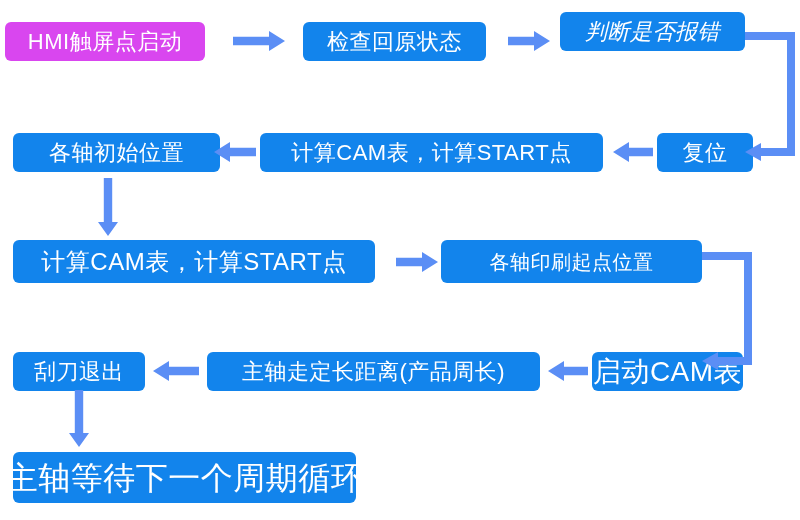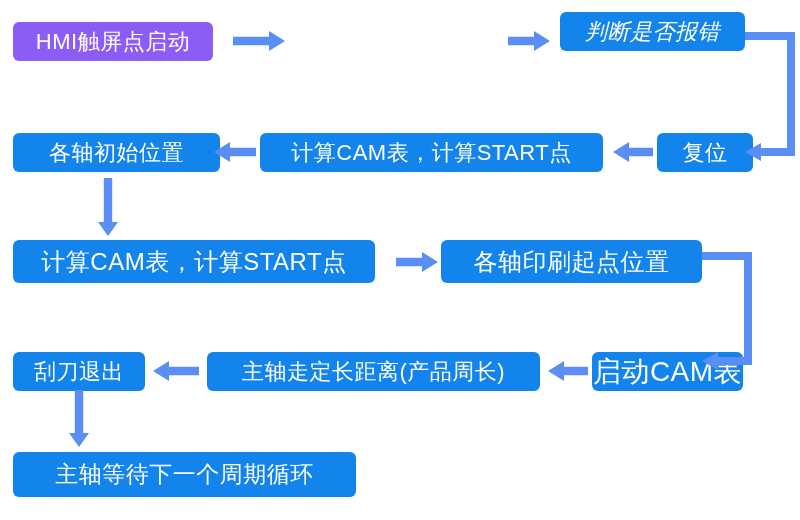--- a/index.html
+++ b/index.html
@@ -47,51 +47,54 @@
   }
   .elbow svg {
     display: block;
     overflow: visible;
   }
 </style>
 </head>
 <body>
 
 <div id="canvas" style="background: rgb(255, 255, 255);">
-    <div class="node" style="left: 13px; top: 22px; width: 200px; height: 39px; background: #8b5cf6; color: rgb(255, 255, 255); font-size: 22px;">
+    <div class="node" style="left: 5px; top: 22px; width: 200px; height: 39px; background: #d946ef; color: rgb(255, 255, 255); font-size: 22px;">
       <span class="node-label">HMI触屏点启动</span>
+    </div>
+    <div class="node" style="left: 303px; top: 22px; width: 183px; height: 39px; background: rgb(18, 132, 236); color: rgb(255, 255, 255); font-size: 22px;">
+      <span class="node-label">检查回原状态</span>
     </div>
     <div class="node" style="left: 560px; top: 12px; width: 185px; height: 39px; background: rgb(18, 132, 236); color: rgb(255, 255, 255); font-size: 22px; font-style: italic;">
       <span class="node-label">判断是否报错</span>
     </div>
     <div class="node" style="left: 657px; top: 133px; width: 96px; height: 39px; background: rgb(18, 132, 236); color: rgb(255, 255, 255); font-size: 22px;">
       <span class="node-label">复位</span>
     </div>
     <div class="node" style="left: 260px; top: 133px; width: 343px; height: 39px; background: rgb(18, 132, 236); color: rgb(255, 255, 255); font-size: 22px;">
       <span class="node-label">计算CAM表，计算START点</span>
     </div>
     <div class="node" style="left: 13px; top: 133px; width: 207px; height: 39px; background: rgb(18, 132, 236); color: rgb(255, 255, 255); font-size: 22px;">
       <span class="node-label">各轴初始位置</span>
     </div>
     <div class="node" style="left: 13px; top: 240px; width: 362px; height: 43px; background: rgb(18, 132, 236); color: rgb(255, 255, 255); font-size: 24px;">
       <span class="node-label">计算CAM表，计算START点</span>
     </div>
-    <div class="node" style="left: 441px; top: 240px; width: 261px; height: 43px; background: rgb(18, 132, 236); color: rgb(255, 255, 255); font-size: 24px;">
+    <div class="node" style="left: 441px; top: 240px; width: 261px; height: 43px; background: rgb(18, 132, 236); color: rgb(255, 255, 255); font-size: 20px;">
       <span class="node-label">各轴印刷起点位置</span>
     </div>
     <div class="node" style="left: 592px; top: 352px; width: 151px; height: 39px; background: rgb(18, 132, 236); color: rgb(255, 255, 255); font-size: 28px;">
       <span class="node-label">启动CAM表</span>
     </div>
     <div class="node" style="left: 13px; top: 352px; width: 132px; height: 39px; background: rgb(18, 132, 236); color: rgb(255, 255, 255); font-size: 22px;">
       <span class="node-label">刮刀退出</span>
     </div>
     <div class="node" style="left: 207px; top: 352px; width: 333px; height: 39px; background: rgb(18, 132, 236); color: rgb(255, 255, 255); font-size: 22px;">
       <span class="node-label">主轴走定长距离(产品周长)</span>
     </div>
-    <div class="node" style="left: 13px; top: 452px; width: 343px; height: 45px; background: rgb(18, 132, 236); color: rgb(255, 255, 255); font-size: 23px;">
+    <div class="node" style="left: 13px; top: 452px; width: 343px; height: 51px; background: rgb(18, 132, 236); color: rgb(255, 255, 255); font-size: 32px;">
       <span class="node-label">主轴等待下一个周期循环</span>
     </div>
     <div class="arrow" style="left: 233px; top: 31px; width: 52px; height: 20px;">
       <svg width="52" height="20" viewBox="0 0 52 20">
         <path fill="#5b8ef5" d="M0 5.8 L36 5.8 L36 0 L52 10 L36 20 L36 14.2 L0 14.2 Z"></path>
       </svg>
     </div>
     <div class="arrow" style="left: 508px; top: 31px; width: 42px; height: 20px;">
       <svg width="42" height="20" viewBox="0 0 42 20">
         <path fill="#5b8ef5" d="M0 5.8 L26 5.8 L26 0 L42 10 L26 20 L26 14.2 L0 14.2 Z"></path>

